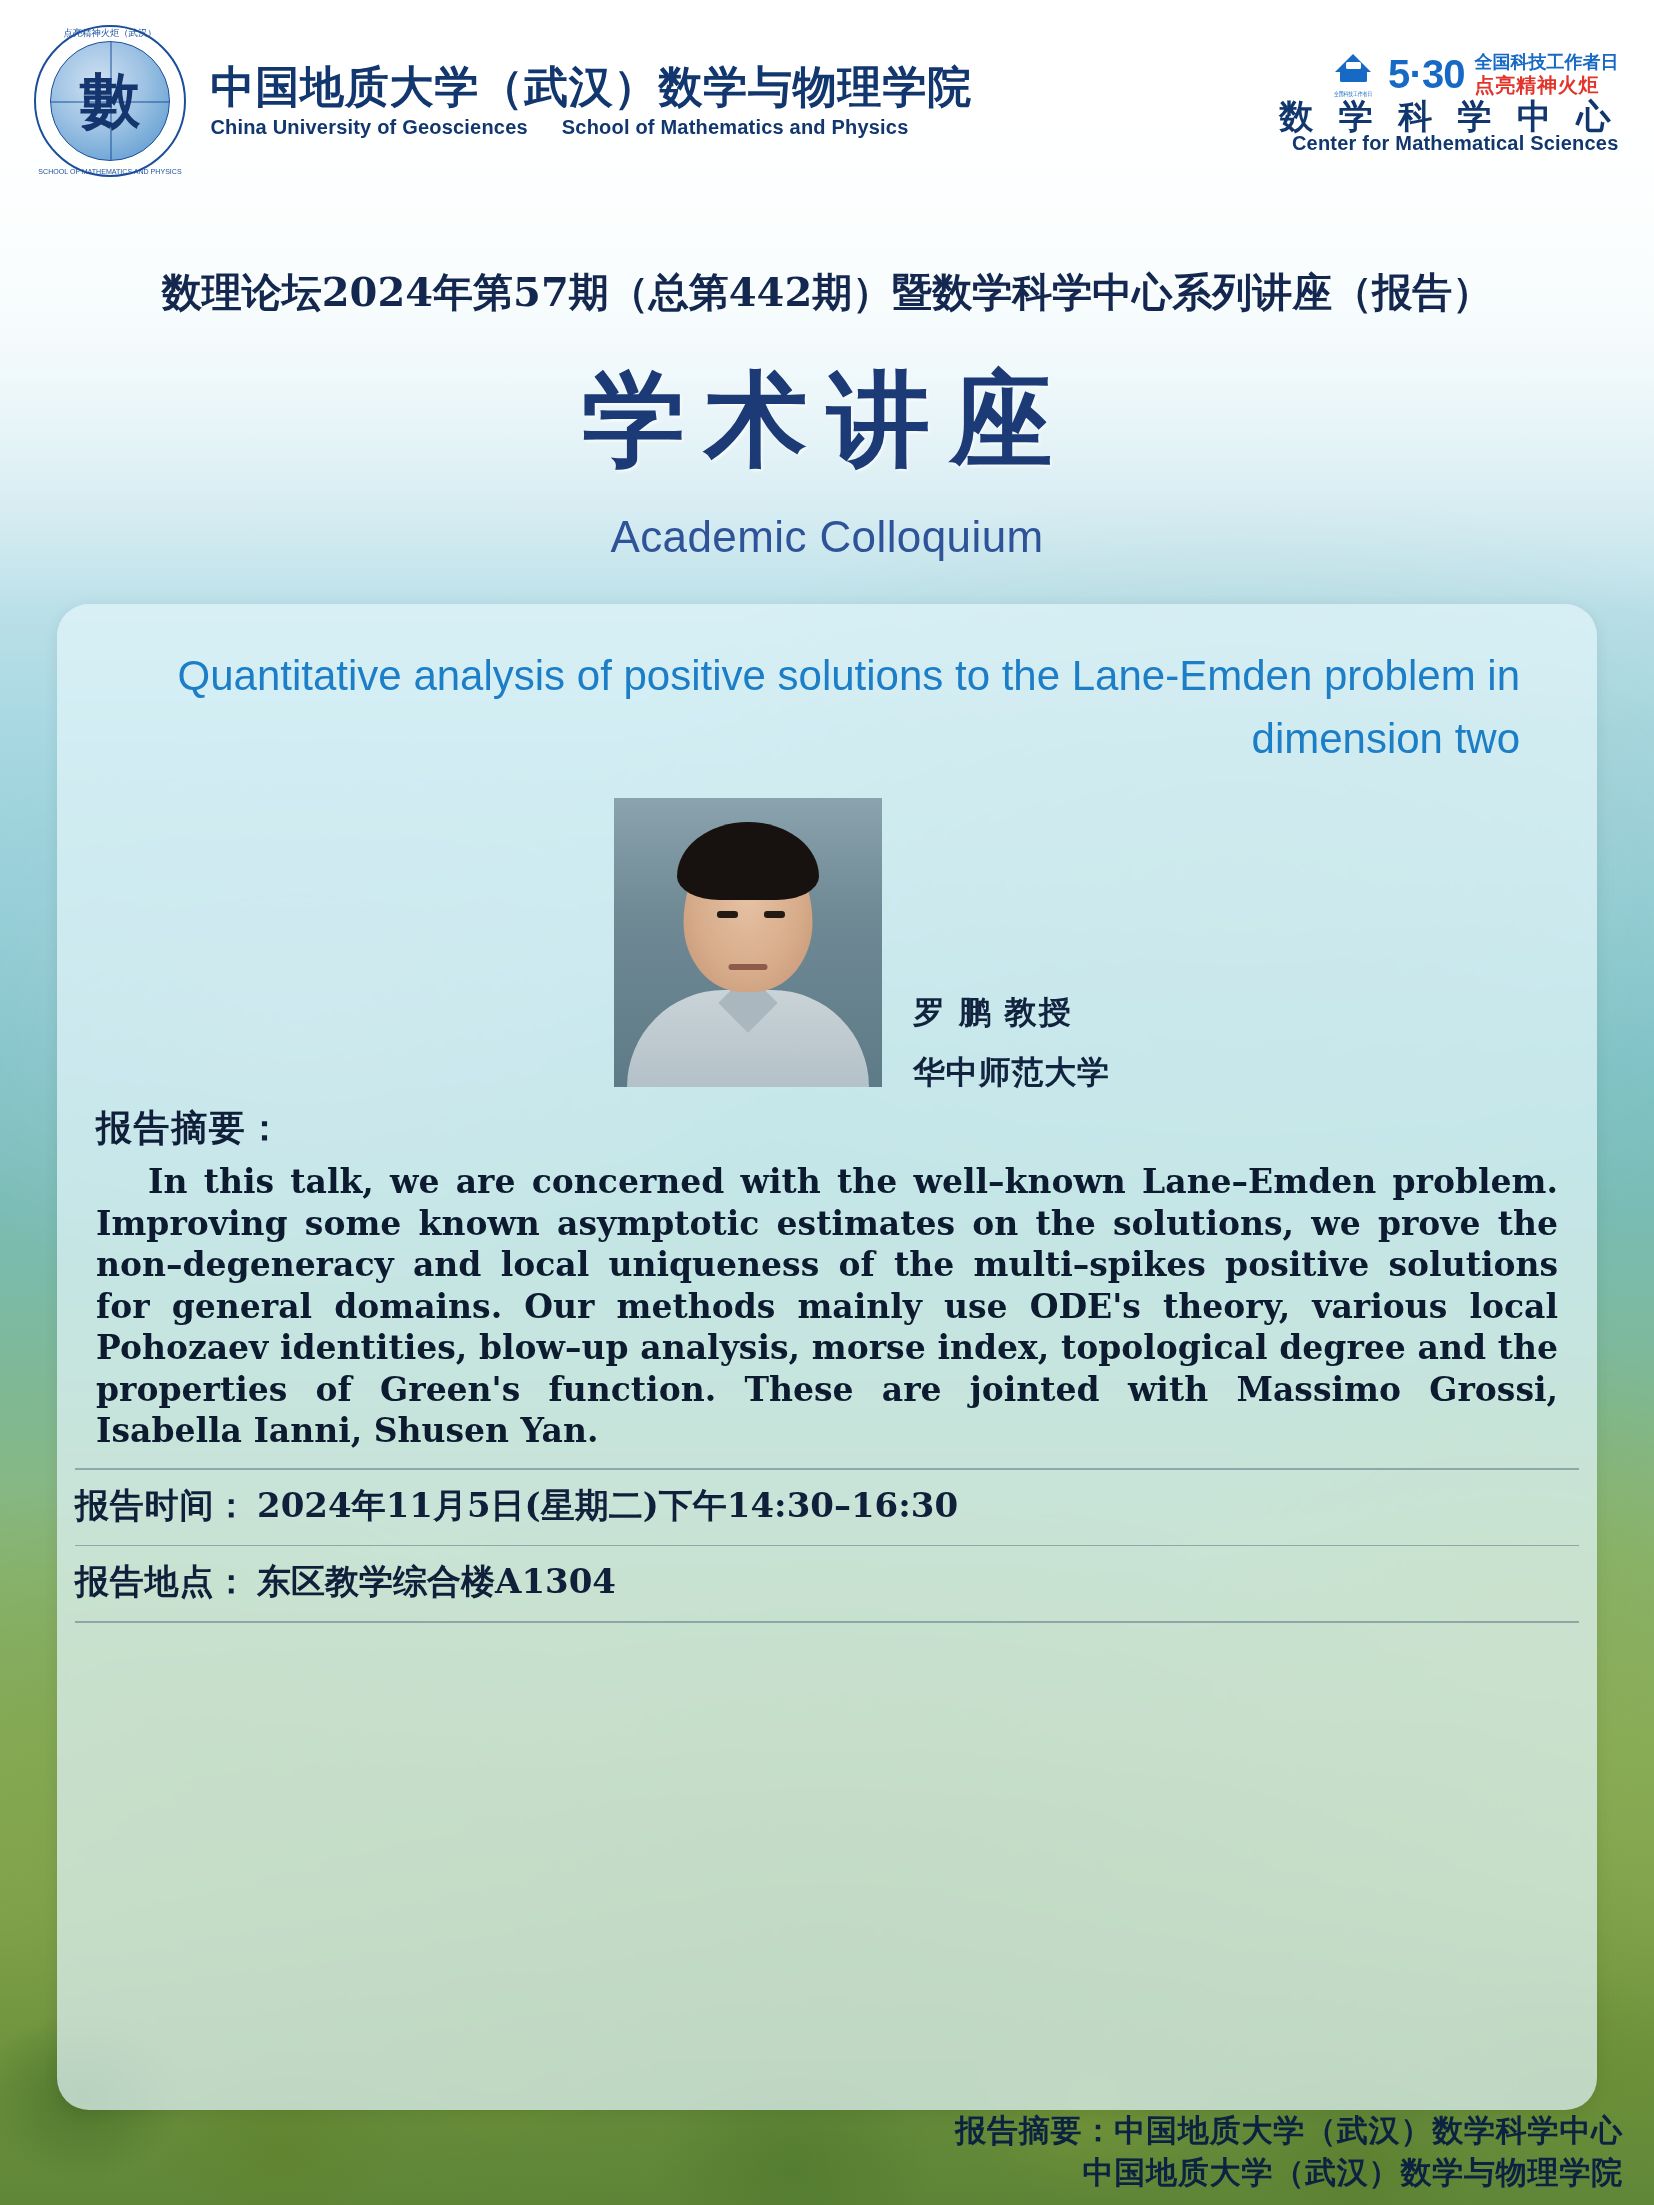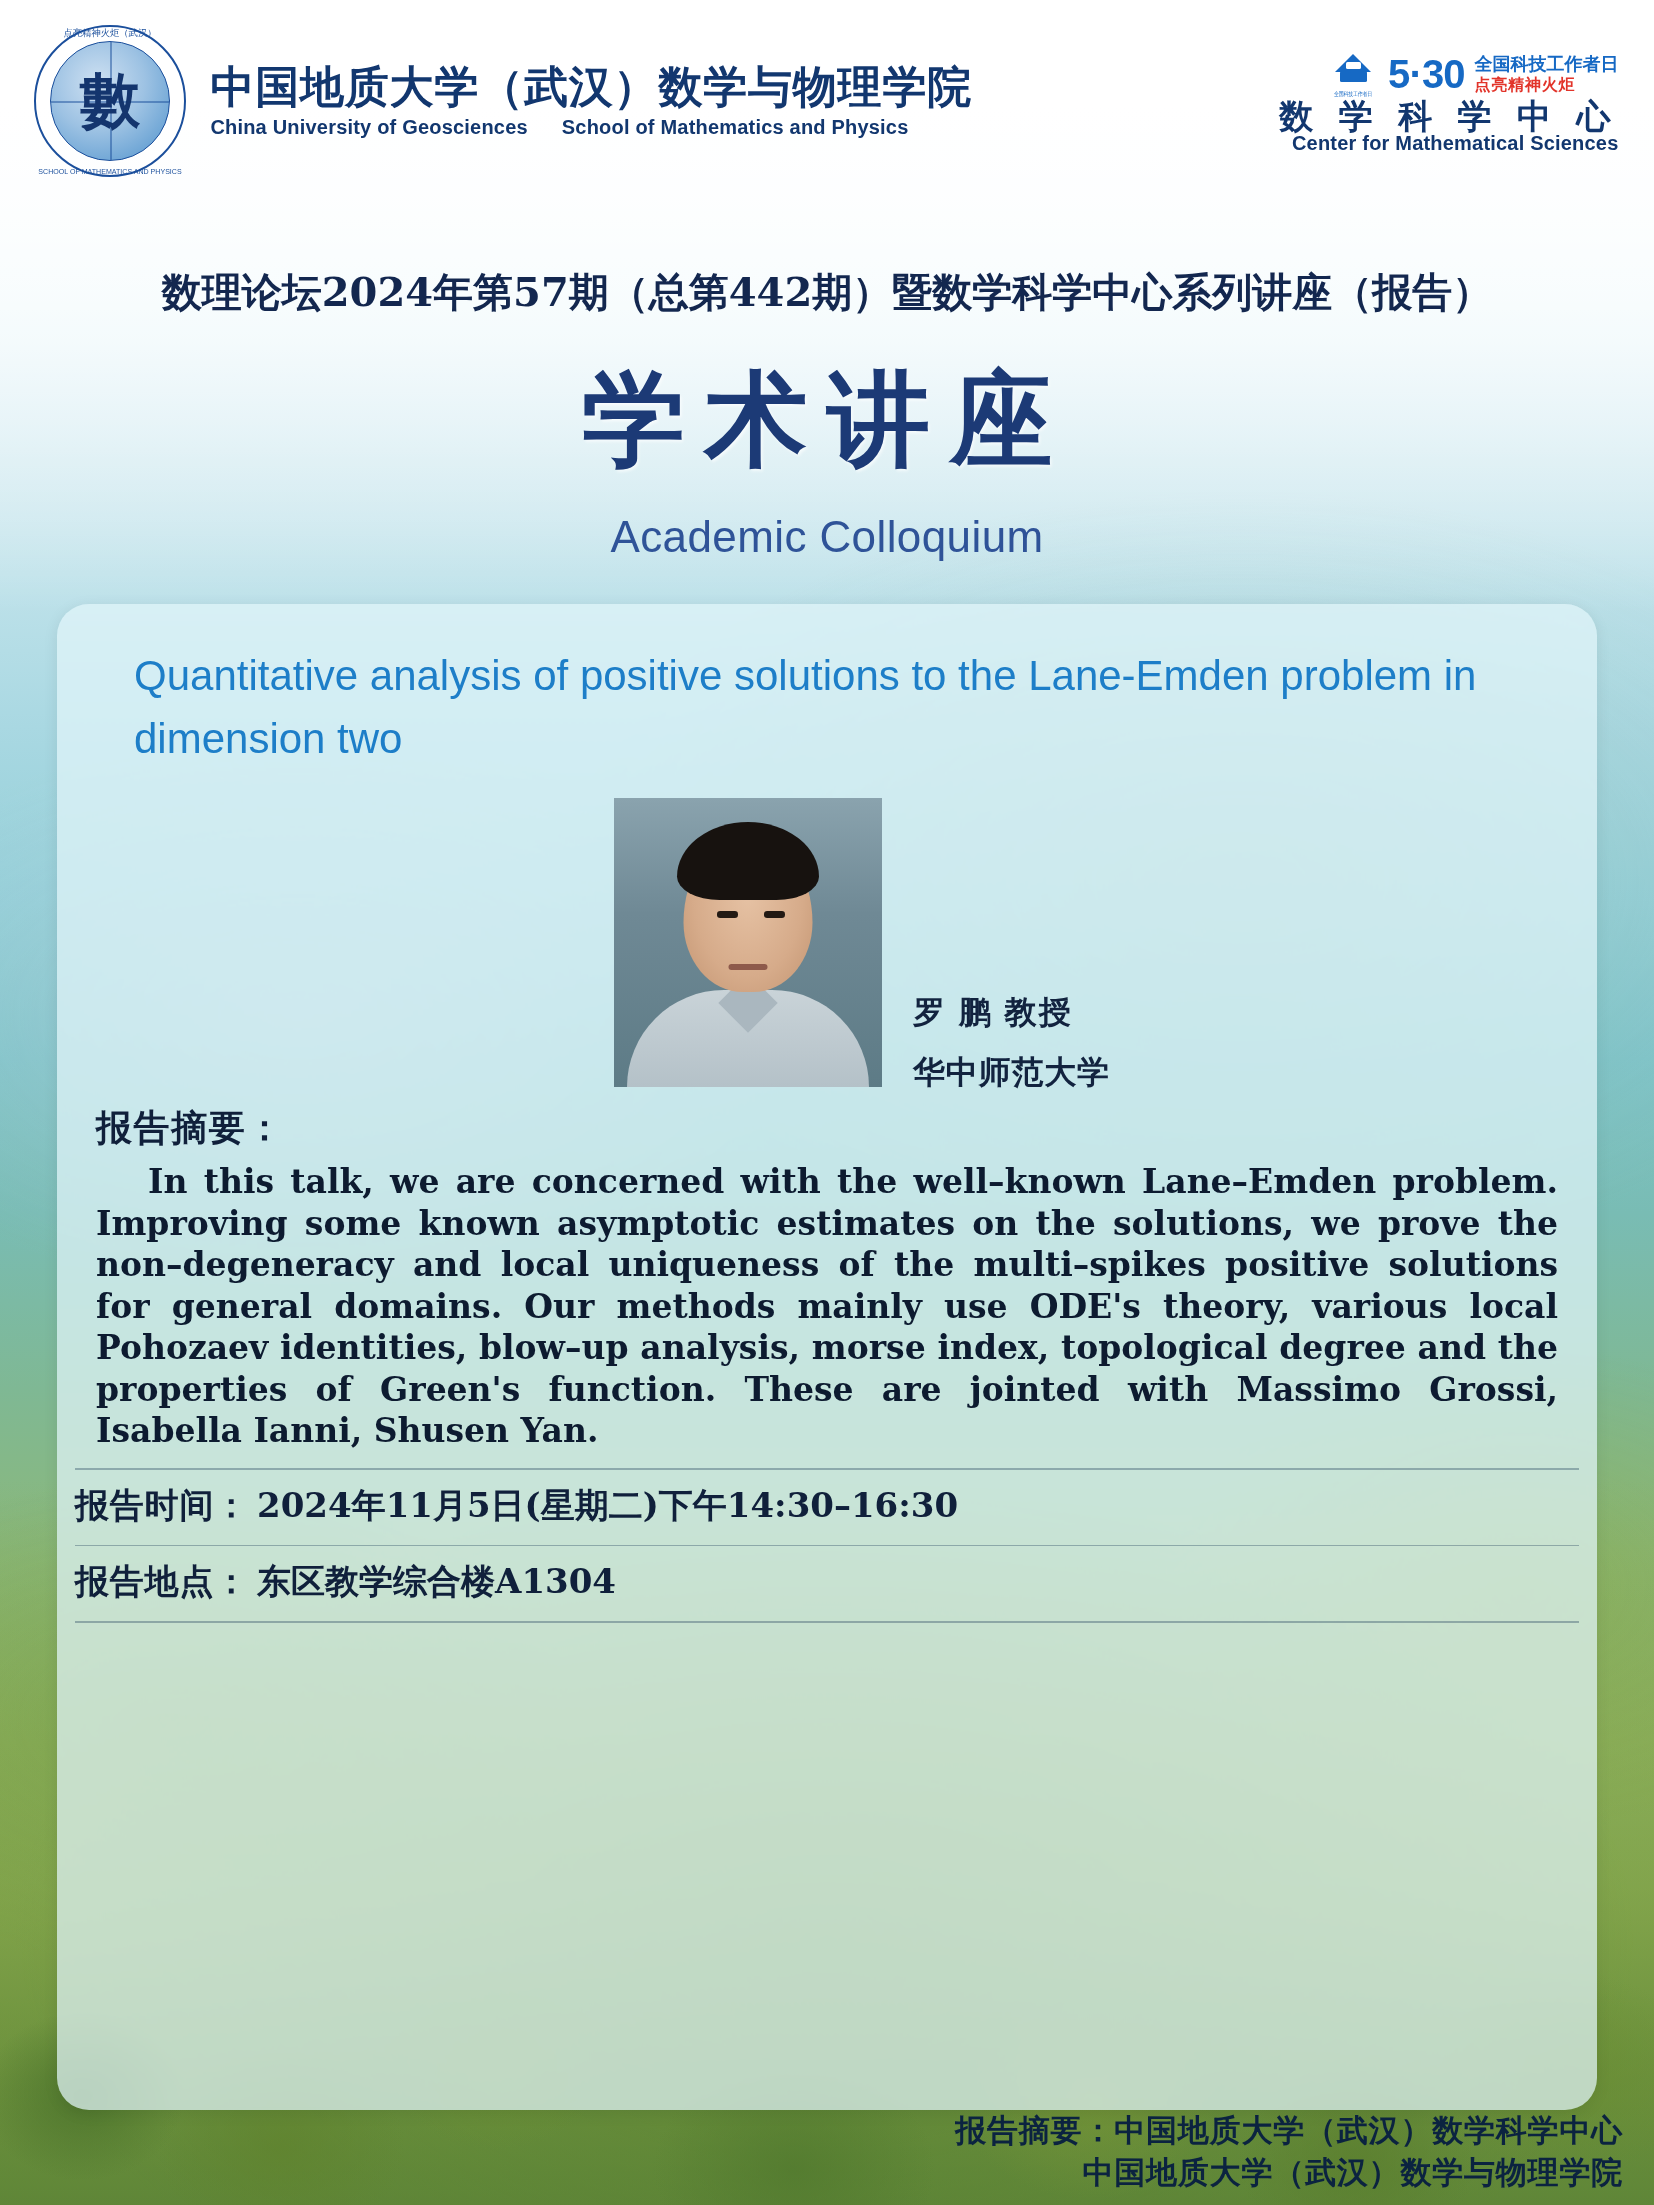--- a/index.html
+++ b/index.html
@@ -220,21 +220,21 @@
     gap: 3.2px;
     line-height: 1;
   }
   .sci-slogan .l1 {
     font-size: 18px;
     font-weight: bold;
     color: #1669c4;
     letter-spacing: 0px;
   }
   .sci-slogan .l2 {
-    font-size: 16px;
+    font-size: 20px;
     font-weight: bold;
     color: #e2342a;
     letter-spacing: 0.8px;
   }
   .cms-cn {
     font-family: "Liberation Sans", sans-serif;
     font-size: 34px;
     font-weight: bold;
     color: #12376f;
     letter-spacing: 8px;
@@ -289,21 +289,21 @@
     left: 57px;
     right: 57px;
     top: 604px;
     bottom: 95px;
     background: rgba(226,245,250,0.72);
     border-radius: 32px;
     box-shadow: 0 3.2px 14.5px rgba(0,0,0,0.08);
     backdrop-filter: blur(1.6px);
   }
   .talk-title {
-    text-align: left;
+    text-align: right;
     color: #1d7ec8;
     font-family: "Liberation Sans", sans-serif;
     font-size: 42px;
     line-height: 1.5;
     padding: 40px 77px 0 77px;
   }
 
   .speaker-row {
     position: relative;
     margin-top: 27.5px;

